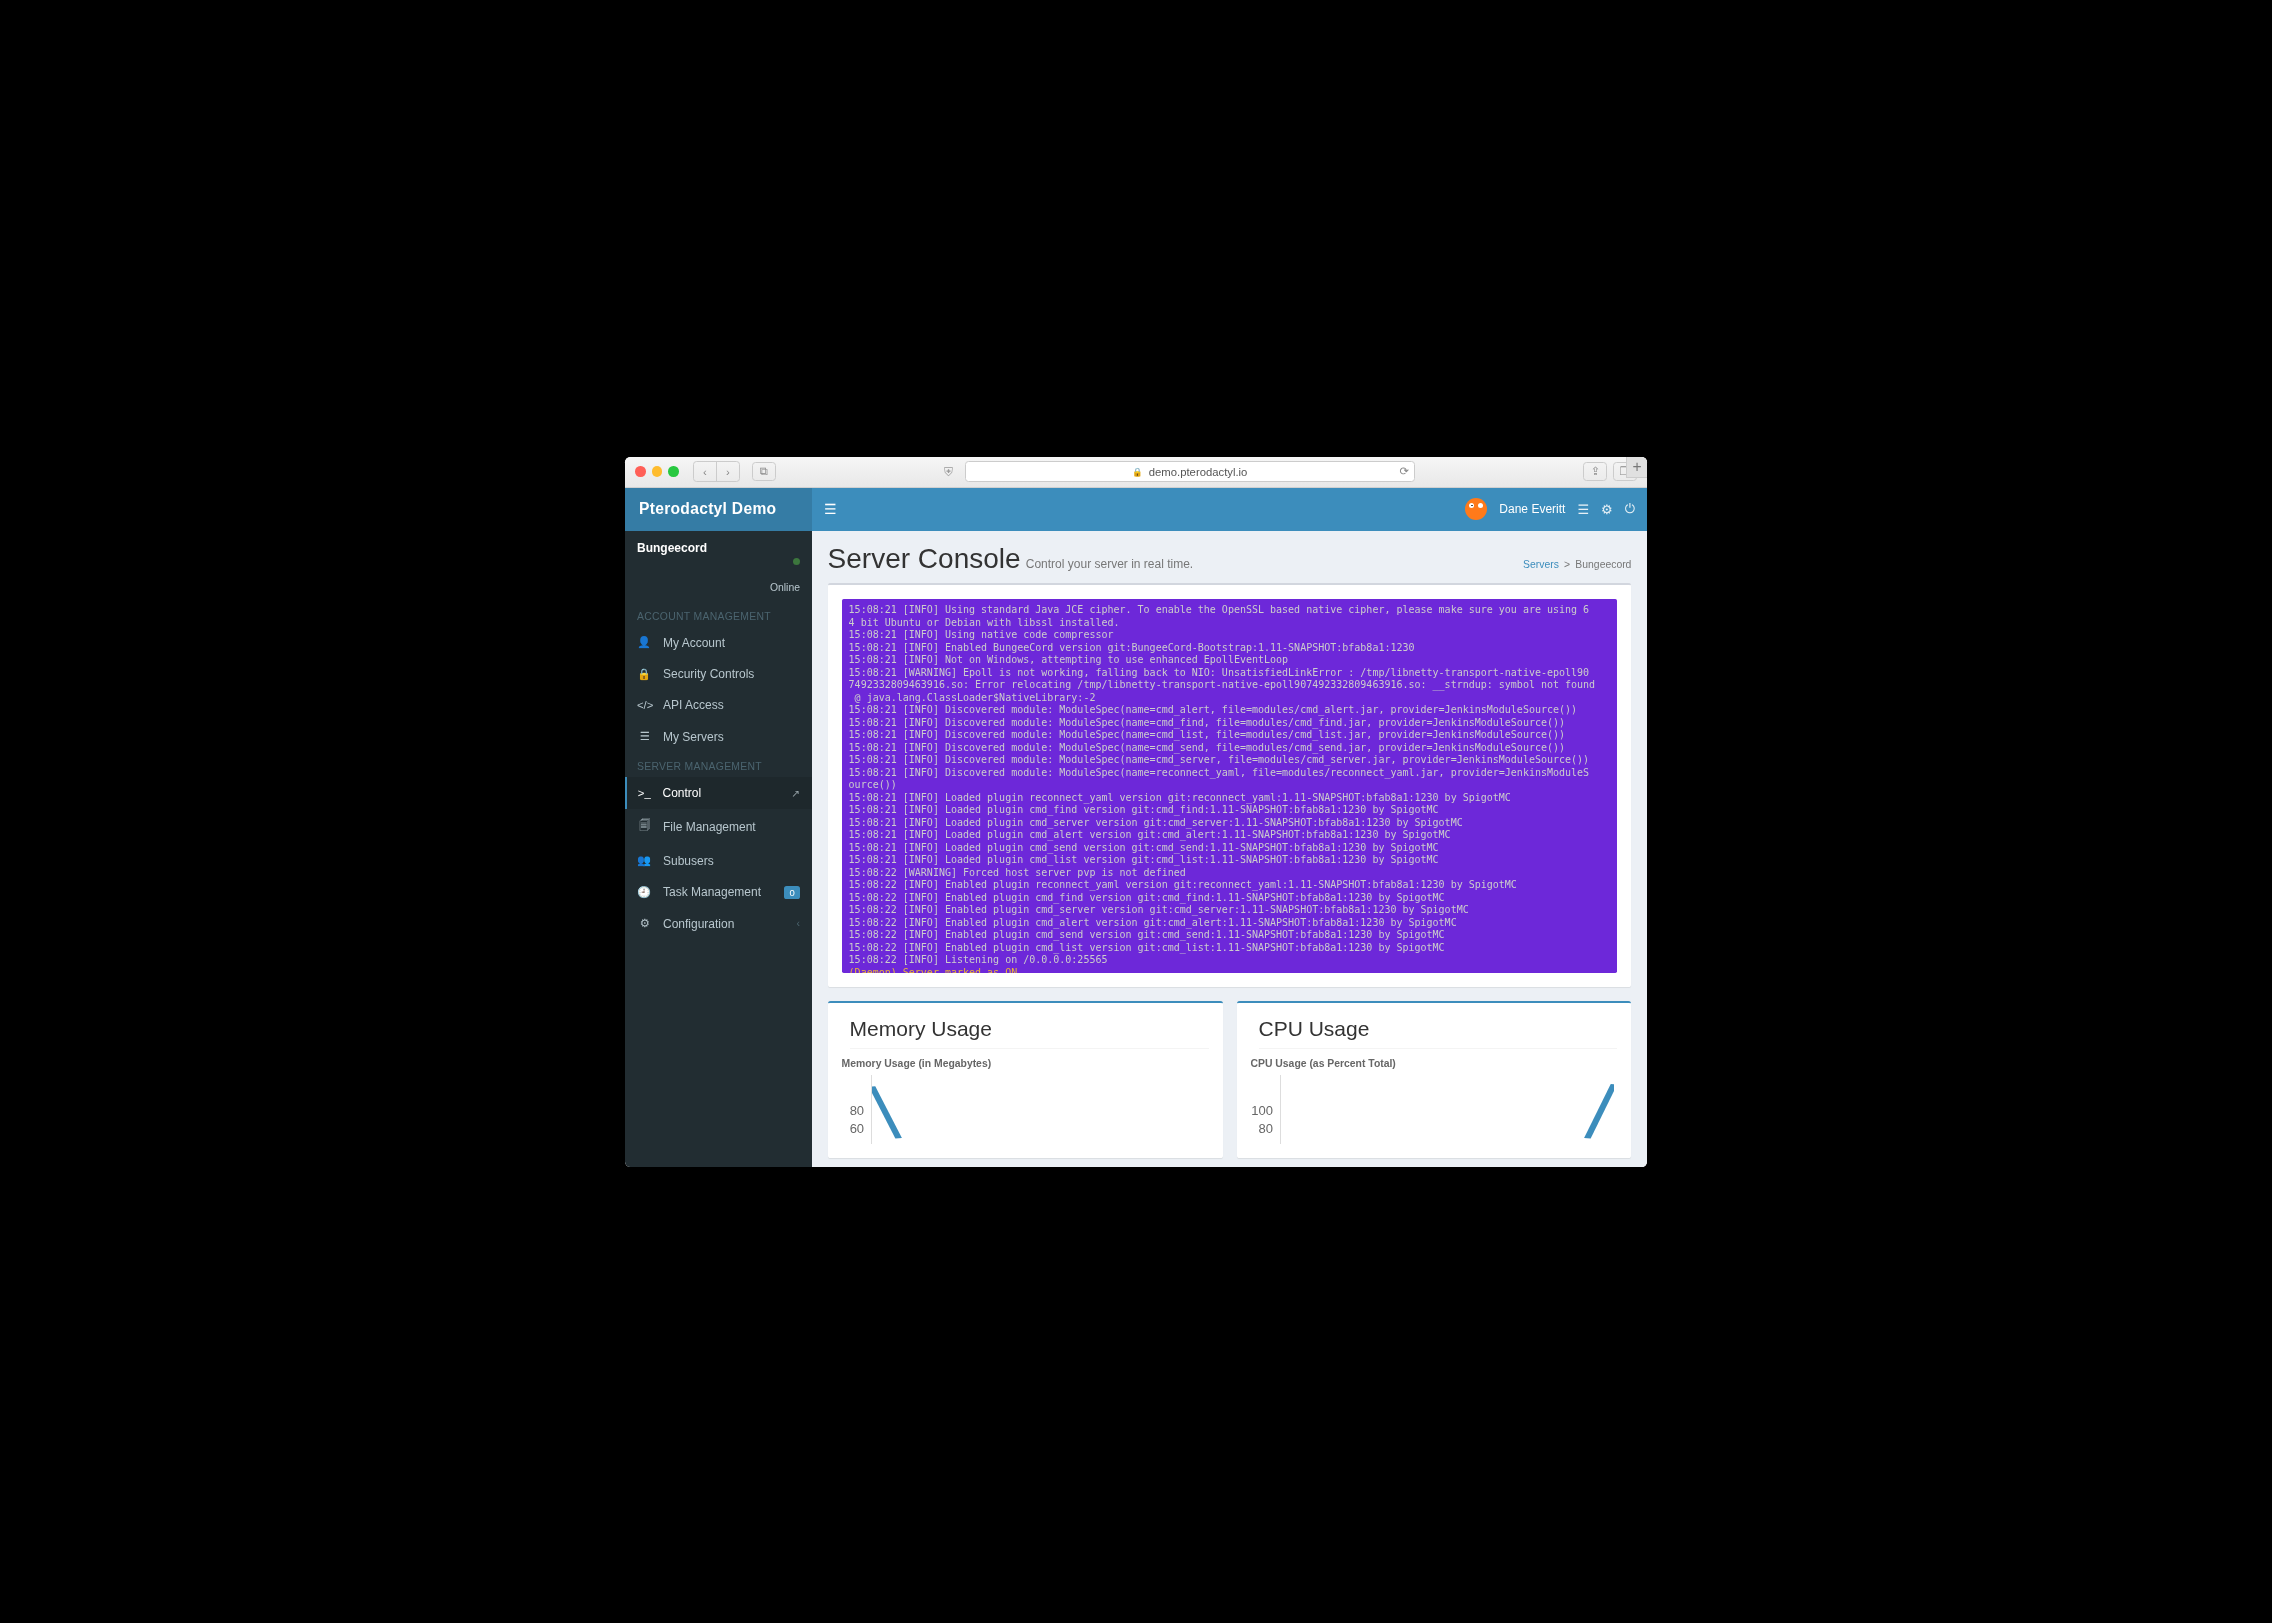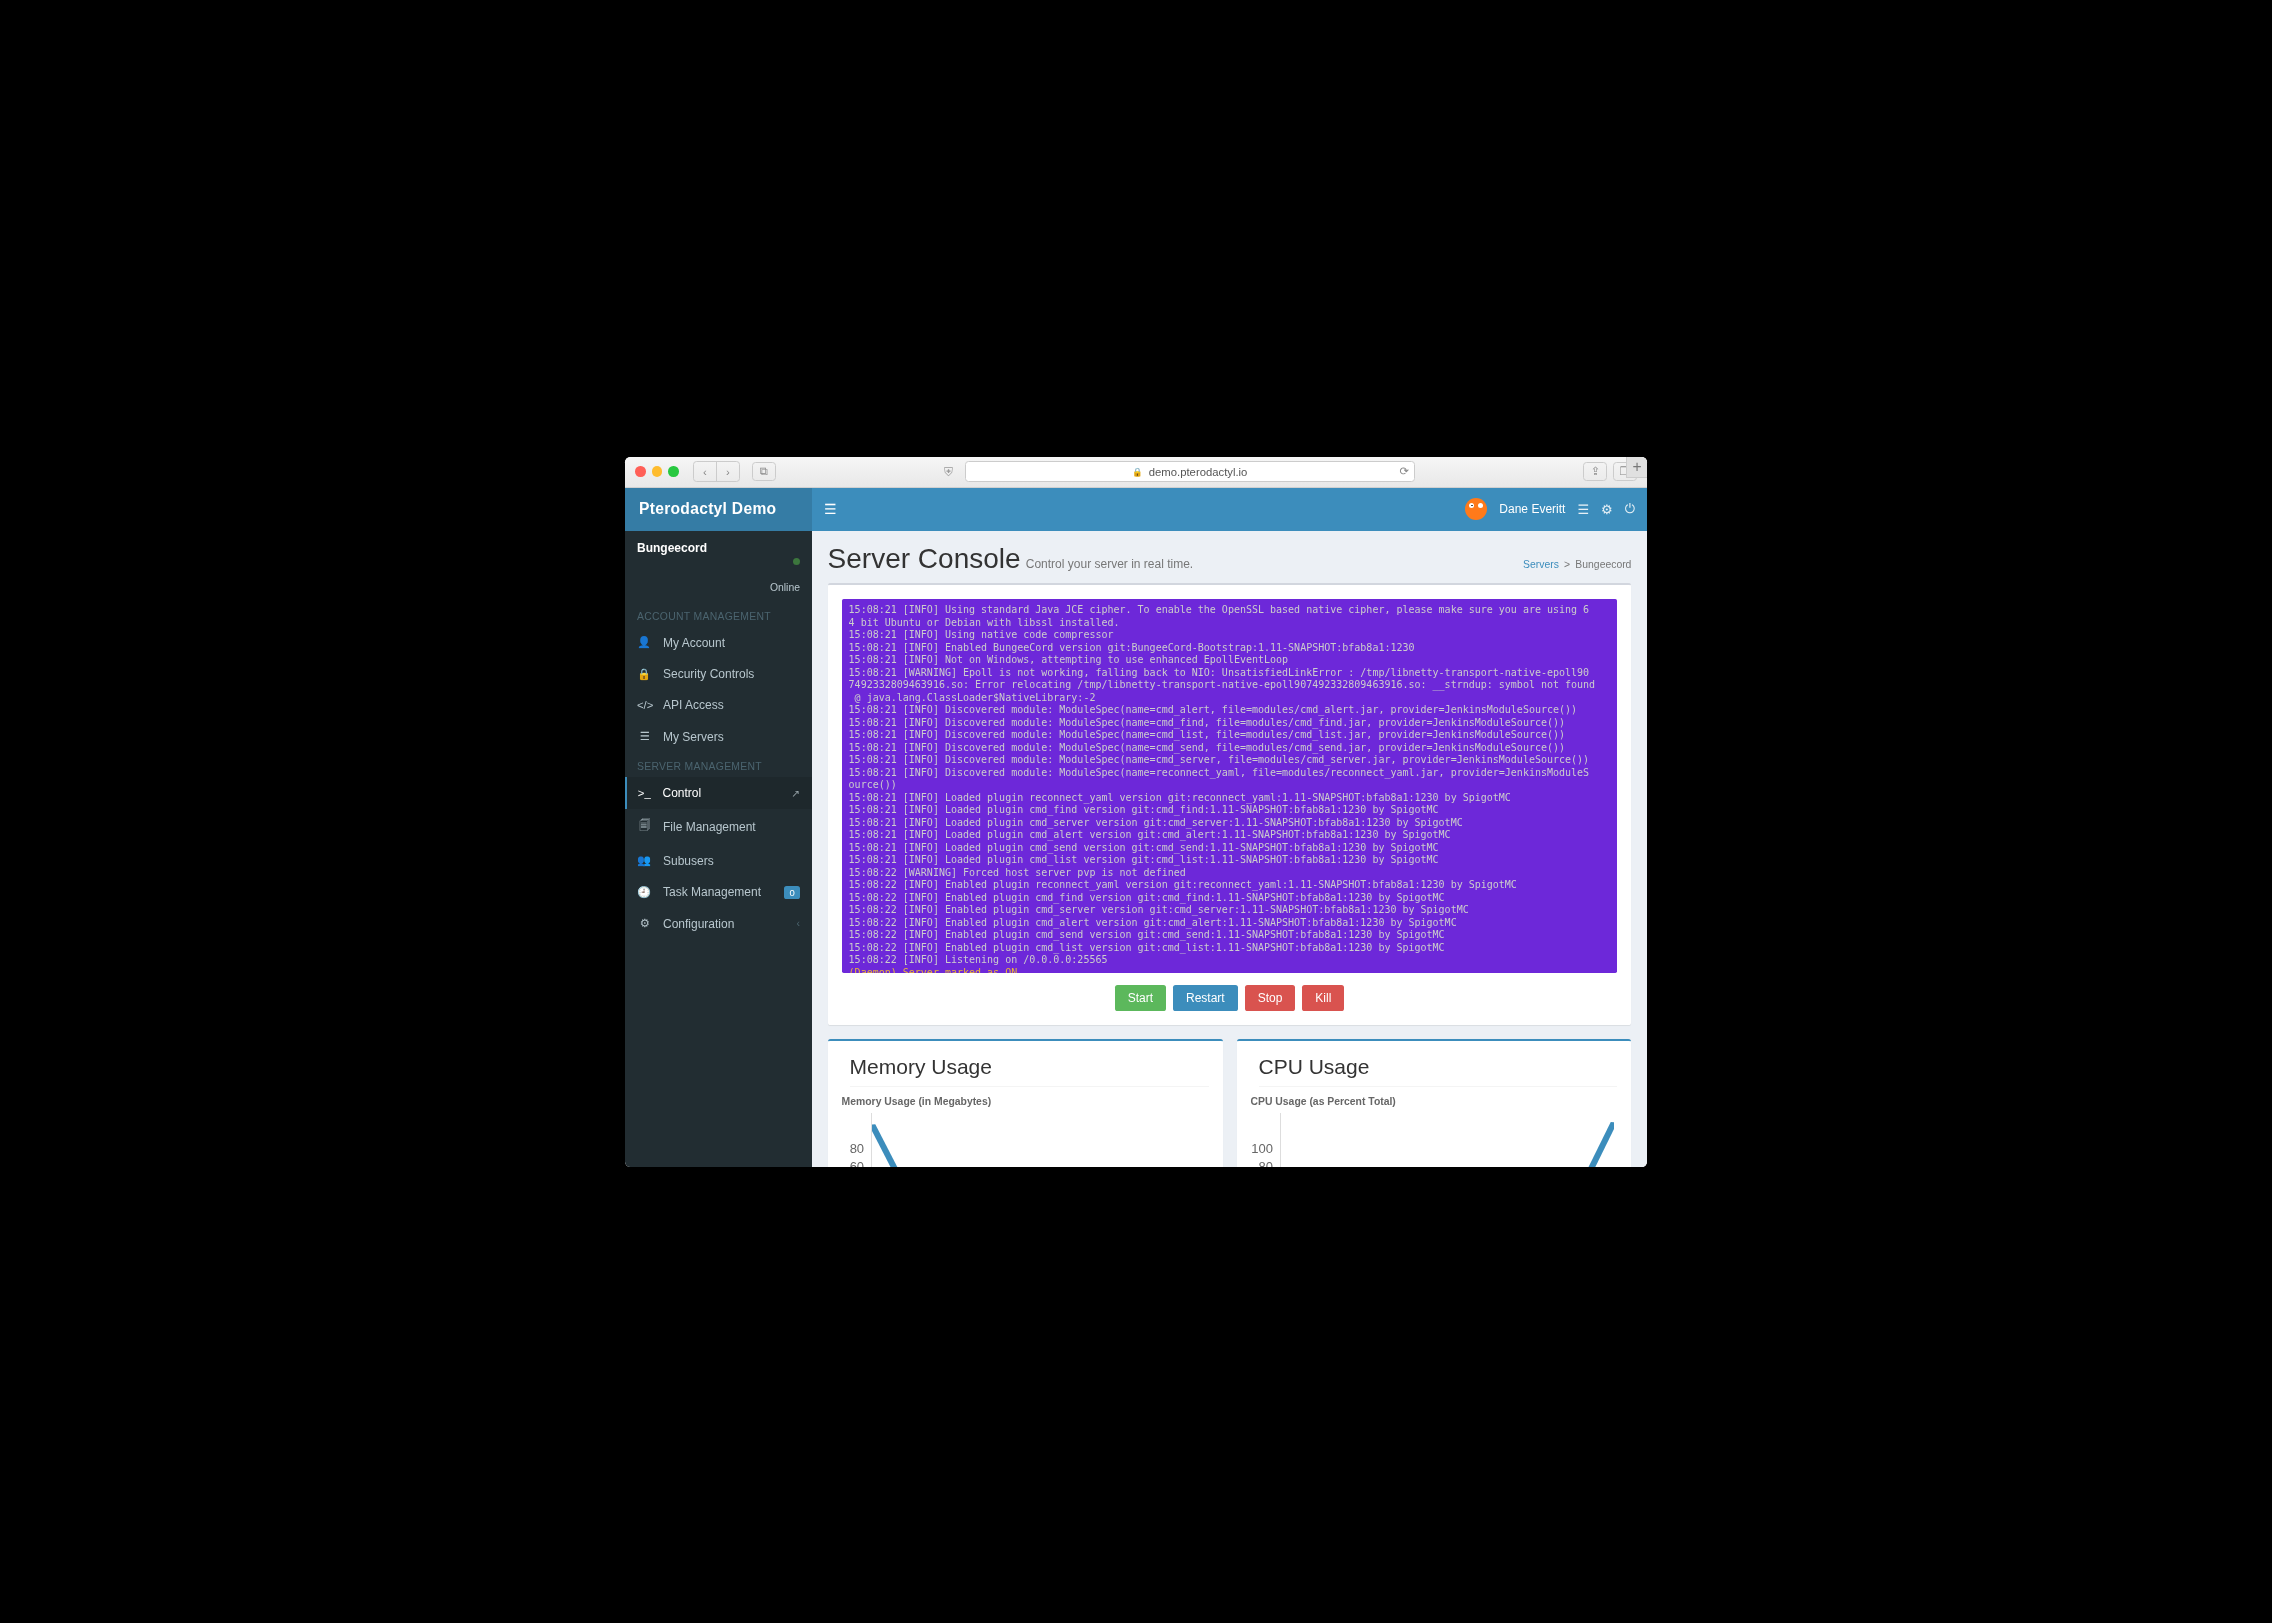--- a/index.html
+++ b/index.html
@@ -304,26 +304,20 @@
 15:08:22 [INFO] Enabled plugin reconnect_yaml version git:reconnect_yaml:1.11-SNAPSHOT:bfab8a1:1230 by SpigotMC
 15:08:22 [INFO] Enabled plugin cmd_find version git:cmd_find:1.11-SNAPSHOT:bfab8a1:1230 by SpigotMC
 15:08:22 [INFO] Enabled plugin cmd_server version git:cmd_server:1.11-SNAPSHOT:bfab8a1:1230 by SpigotMC
 15:08:22 [INFO] Enabled plugin cmd_alert version git:cmd_alert:1.11-SNAPSHOT:bfab8a1:1230 by SpigotMC
 15:08:22 [INFO] Enabled plugin cmd_send version git:cmd_send:1.11-SNAPSHOT:bfab8a1:1230 by SpigotMC
 15:08:22 [INFO] Enabled plugin cmd_list version git:cmd_list:1.11-SNAPSHOT:bfab8a1:1230 by SpigotMC
 15:08:22 [INFO] Listening on /0.0.0.0:25565
 <span class="yellow">(Daemon) Server marked as ON</span>
 &gt; 15:08:22 [INFO] Started query on /0:0:0:0:0:0:0:0:25565
 bungee_ceee79f5:~$ </div>
-          <div class="btn-row">
-            <button class="b-start">Start</button>
-            <button class="b-restart">Restart</button>
-            <button class="b-stop">Stop</button>
-            <button class="b-kill">Kill</button>
-          </div>
         </div>
 
         <div class="two-col">
           <div class="panel">
             <div class="panel-title">Memory Usage</div>
             <div class="chart-title">Memory Usage (in Megabytes)</div>
             <div class="chart-area">
               <div class="ylabels">
                 <div style="top:18%;">80</div>
                 <div style="top:62%;padding-left:24px;">60</div>

